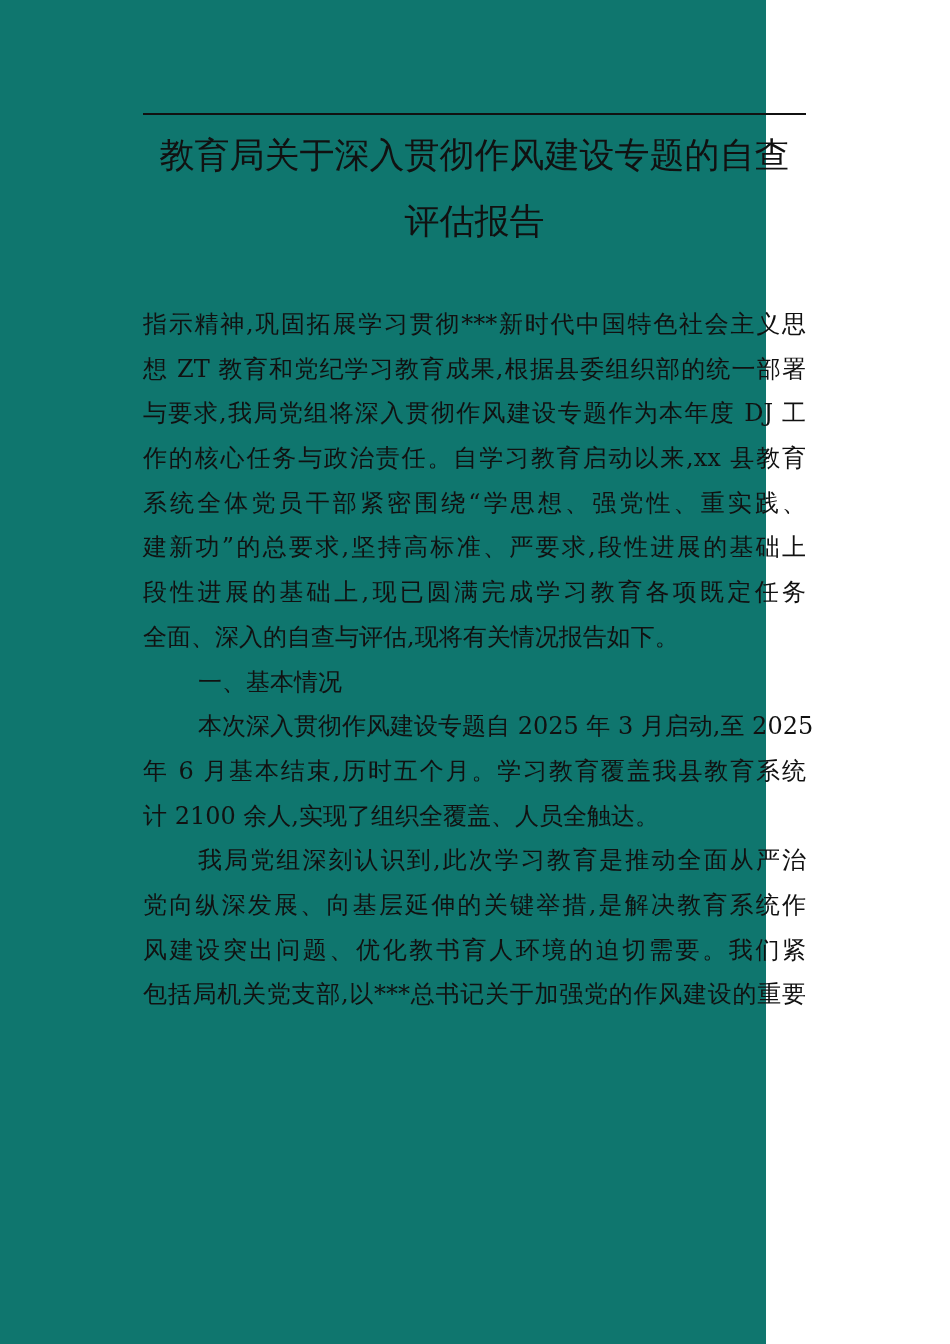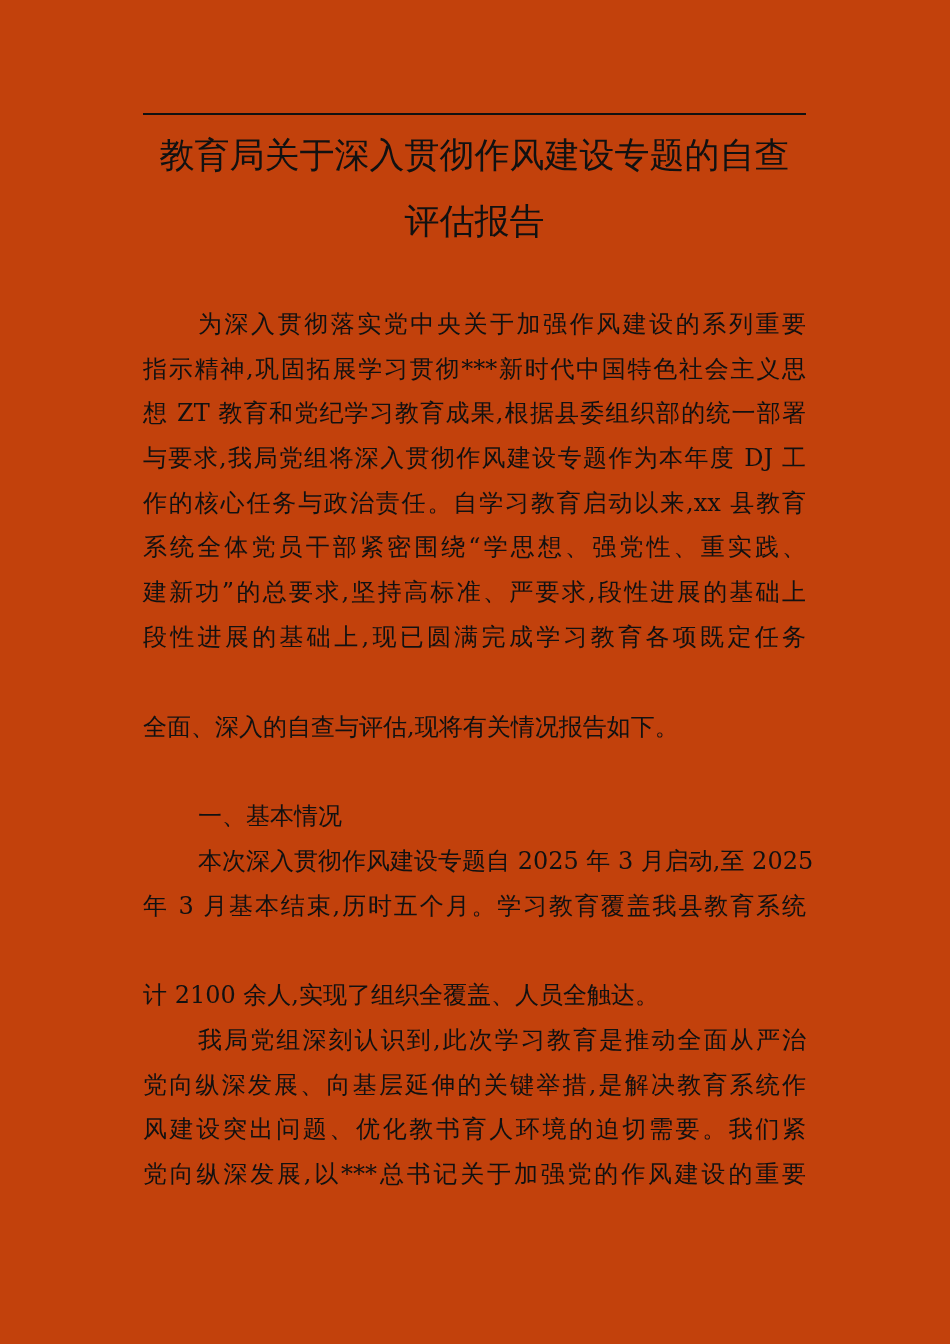--- a/index.html
+++ b/index.html
@@ -11,23 +11,23 @@
       width: 950px;
       height: 1344px;
       position: relative;
       overflow: hidden;
       color: #111111;
     }
     .page {
       position: absolute;
       left: 0;
       top: 0;
-      width: 950px;
+      width: 766px;
       height: 1344px;
-      background: #c2410c;
+      background: #0f766e;
     }
     .header-rule {
       position: absolute;
       left: 143px;
       top: 113px;
       width: 663px;
       height: 2px;
       background: #111111;
     }
     .title {
@@ -60,61 +60,59 @@
     }
     .line {
       display: block;
       white-space: nowrap;
       height: 44.7px;
       text-align: justify;
       text-align-last: justify;
     }
     .line.last {
       text-align-last: left;
-      margin-top: 45px;
     }
     .line.indent {
       padding-left: 55px;
     }
   </style>
 </head>
 <body>
 
 <div class="page">
   <div class="header-rule"></div>
 
   <h1 class="title">
     <span>教育局关于深入贯彻作风建设专题的自查</span>
     <span>评估报告</span>
   </h1>
 
   <div class="body">
 
     <div>
-      <span class="line indent">为深入贯彻落实党中央关于加强作风建设的系列重要</span>
       <span class="line">指示精神,巩固拓展学习贯彻***新时代中国特色社会主义思</span>
       <span class="line">想 ZT 教育和党纪学习教育成果,根据县委组织部的统一部署</span>
       <span class="line">与要求,我局党组将深入贯彻作风建设专题作为本年度 DJ 工</span>
       <span class="line">作的核心任务与政治责任。自学习教育启动以来,xx 县教育</span>
       <span class="line">系统全体党员干部紧密围绕“学思想、强党性、重实践、</span>
       <span class="line">建新功”的总要求,坚持高标准、严要求,段性进展的基础上</span>
       <span class="line">段性进展的基础上,现已圆满完成学习教育各项既定任务</span>
       <span class="line last">全面、深入的自查与评估,现将有关情况报告如下。</span>
     </div>
 
     <div>
       <span class="line indent last">一、基本情况</span>
     </div>
 
     <div>
       <span class="line indent">本次深入贯彻作风建设专题自 2025 年 3 月启动,至 2025</span>
-      <span class="line">年 3 月基本结束,历时五个月。学习教育覆盖我县教育系统</span>
+      <span class="line">年 6 月基本结束,历时五个月。学习教育覆盖我县教育系统</span>
       <span class="line last">计 2100 余人,实现了组织全覆盖、人员全触达。</span>
     </div>
 
     <div>
       <span class="line indent">我局党组深刻认识到,此次学习教育是推动全面从严治</span>
       <span class="line">党向纵深发展、向基层延伸的关键举措,是解决教育系统作</span>
       <span class="line">风建设突出问题、优化教书育人环境的迫切需要。我们紧</span>
-      <span class="line">党向纵深发展,以***总书记关于加强党的作风建设的重要</span>
+      <span class="line">包括局机关党支部,以***总书记关于加强党的作风建设的重要</span>
     </div>
   </div>
 </div>
 
 </body></html>

